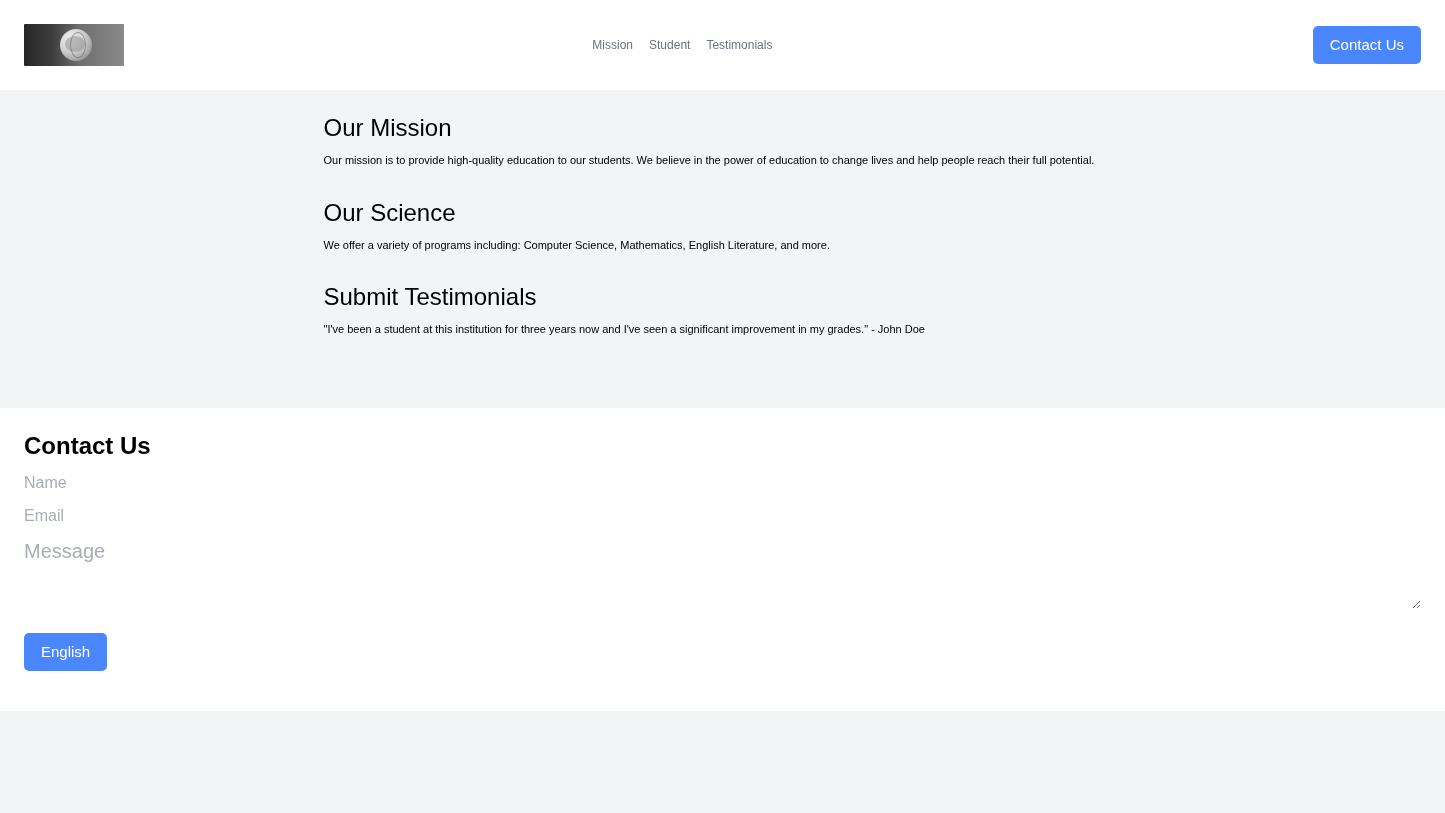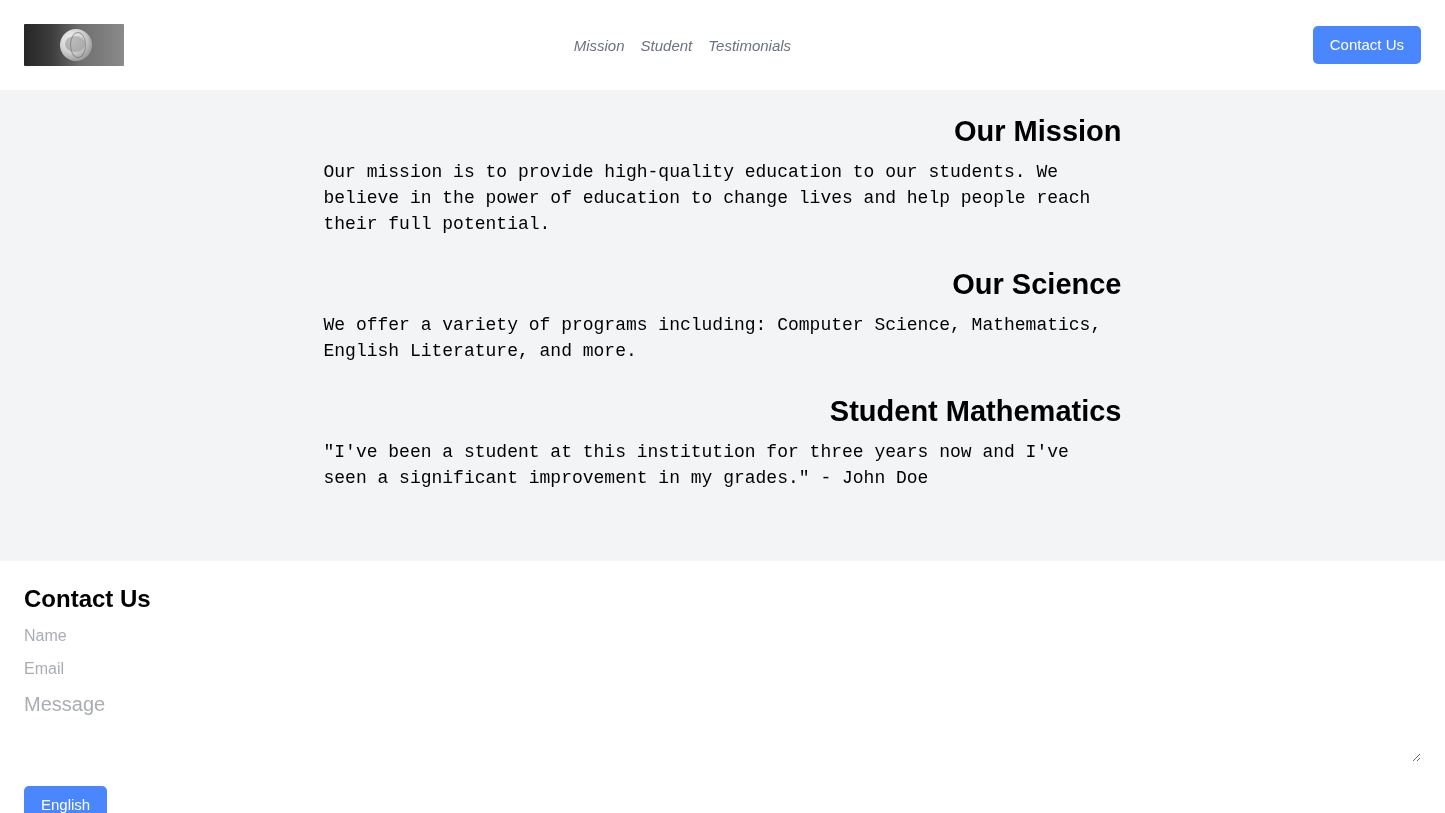--- a/index.html
+++ b/index.html
@@ -62,23 +62,22 @@
     display: flex;
     align-items: center;
     gap: 16px;
     margin-left: auto;
     margin-right: auto;
     transform: translateX(-36px);
   }
   .main-nav a {
     color: #6b7280;
     text-decoration: none;
-    font-size: 15px;
+    font-size: 12px;
     line-height: 1;
-    font-style: italic;
   }
 
   .btn {
     background: #4a86fd;
     color: #fff;
     border: none;
     border-radius: 5px;
     font-size: 15px;
     font-family: "Liberation Sans", sans-serif;
     padding: 10px 17px;
@@ -88,31 +87,29 @@
   .btn-contact { flex: 0 0 auto; }
 
   
   .main-content {
     max-width: 830px;
     margin: 0 auto;
     padding: 24px 16px 40px;
   }
   .section { margin-bottom: 30px; }
   .section h2 {
-    font-size: 29px;
-    font-weight: bold;
+    font-size: 24px;
+    font-weight: normal;
     margin: 0 0 10px 0;
     line-height: 1.2;
-    text-align: right;
   }
   .section p {
-    font-size: 18px;
+    font-size: 11px;
     margin: 0;
     line-height: 1.45;
-    font-family: Liberation Mono, monospace;
   }
 
   
   .site-footer {
     background: #ffffff;
     padding: 24px 24px 40px 24px;
   }
   .site-footer h2 {
     font-size: 24px;
     font-weight: bold;
@@ -179,21 +176,21 @@
     <h2>Our Mission</h2>
     <p>Our mission is to provide high-quality education to our students. We believe in the power of education to change lives and help people reach their full potential.</p>
   </section>
 
   <section class="section">
     <h2>Our Science</h2>
     <p>We offer a variety of programs including: Computer Science, Mathematics, English Literature, and more.</p>
   </section>
 
   <section class="section">
-    <h2>Student Mathematics</h2>
+    <h2>Submit Testimonials</h2>
     <p>"I've been a student at this institution for three years now and I've seen a significant improvement in my grades." - John Doe</p>
   </section>
 </main>
 
 <footer class="site-footer">
   <h2>Contact Us</h2>
   <form class="contact-form">
     <input type="text" placeholder="Name" style="">
     <input type="email" placeholder="Email" style="">
     <textarea placeholder="Message" style=""></textarea>

